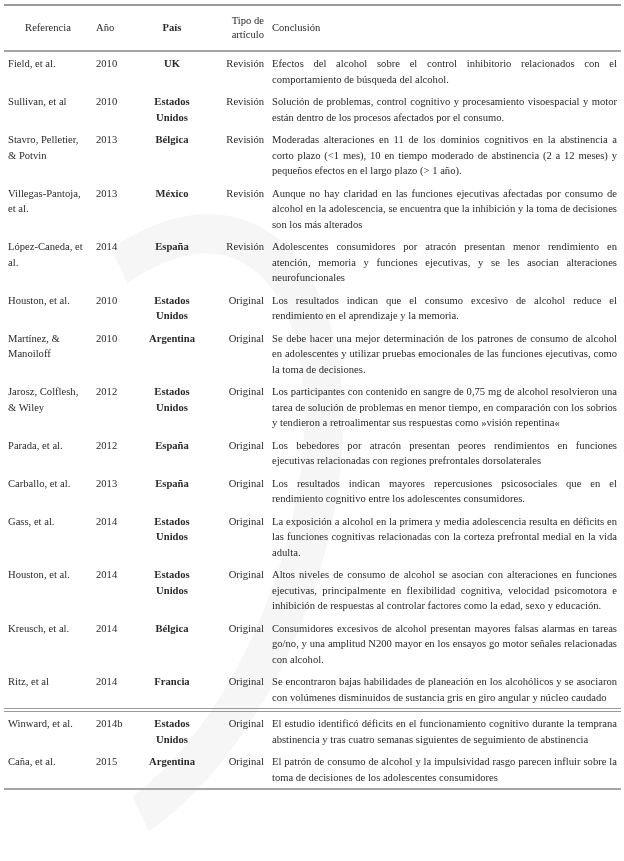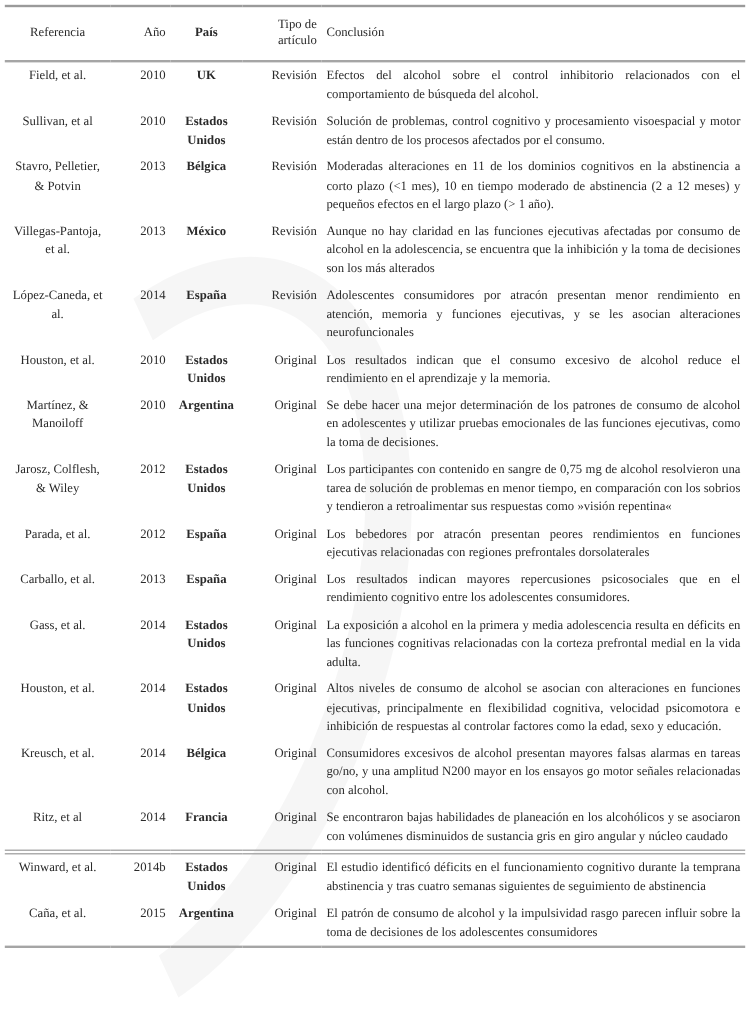--- a/index.html
+++ b/index.html
@@ -22,22 +22,22 @@
     position:absolute; left:4px; top:4px;
     width:617px;
     border-collapse:collapse;
     font-family:"Liberation Serif","DejaVu Serif",serif;
     font-size:10.6px;
     line-height:15.5px;
   }
   thead tr { border-top:2px solid #9a9a9a; border-bottom:2px solid #a5a5a5; }
   th { font-weight:normal; height:44px; vertical-align:middle; padding:0 4px; font-size:10.6px; line-height:14px; }
   td { vertical-align:top; padding:4px 4px 3px 4px; }
-  .c-ref { width:80px; text-align:center; }
-  .c-year { width:42px; text-align:right; }
+  .c-ref { width:80px; text-align:left; }
+  .c-year { width:42px; text-align:left; }
   .c-pais { width:52px; text-align:center;font-weight:bold; }
   .c-tipo { width:58px; text-align:right; }
   .c-concl { text-align:justify; text-align-last:left; }
   th.c-ref { text-align:center; }
   th.c-concl { text-align:center;margin-left:24px; }
   tr.split td { border-top:4px double #9a9a9a; }
   tbody tr:last-child { border-bottom:2px solid #a5a5a5; }
 </style>
 </head>
 <body>

